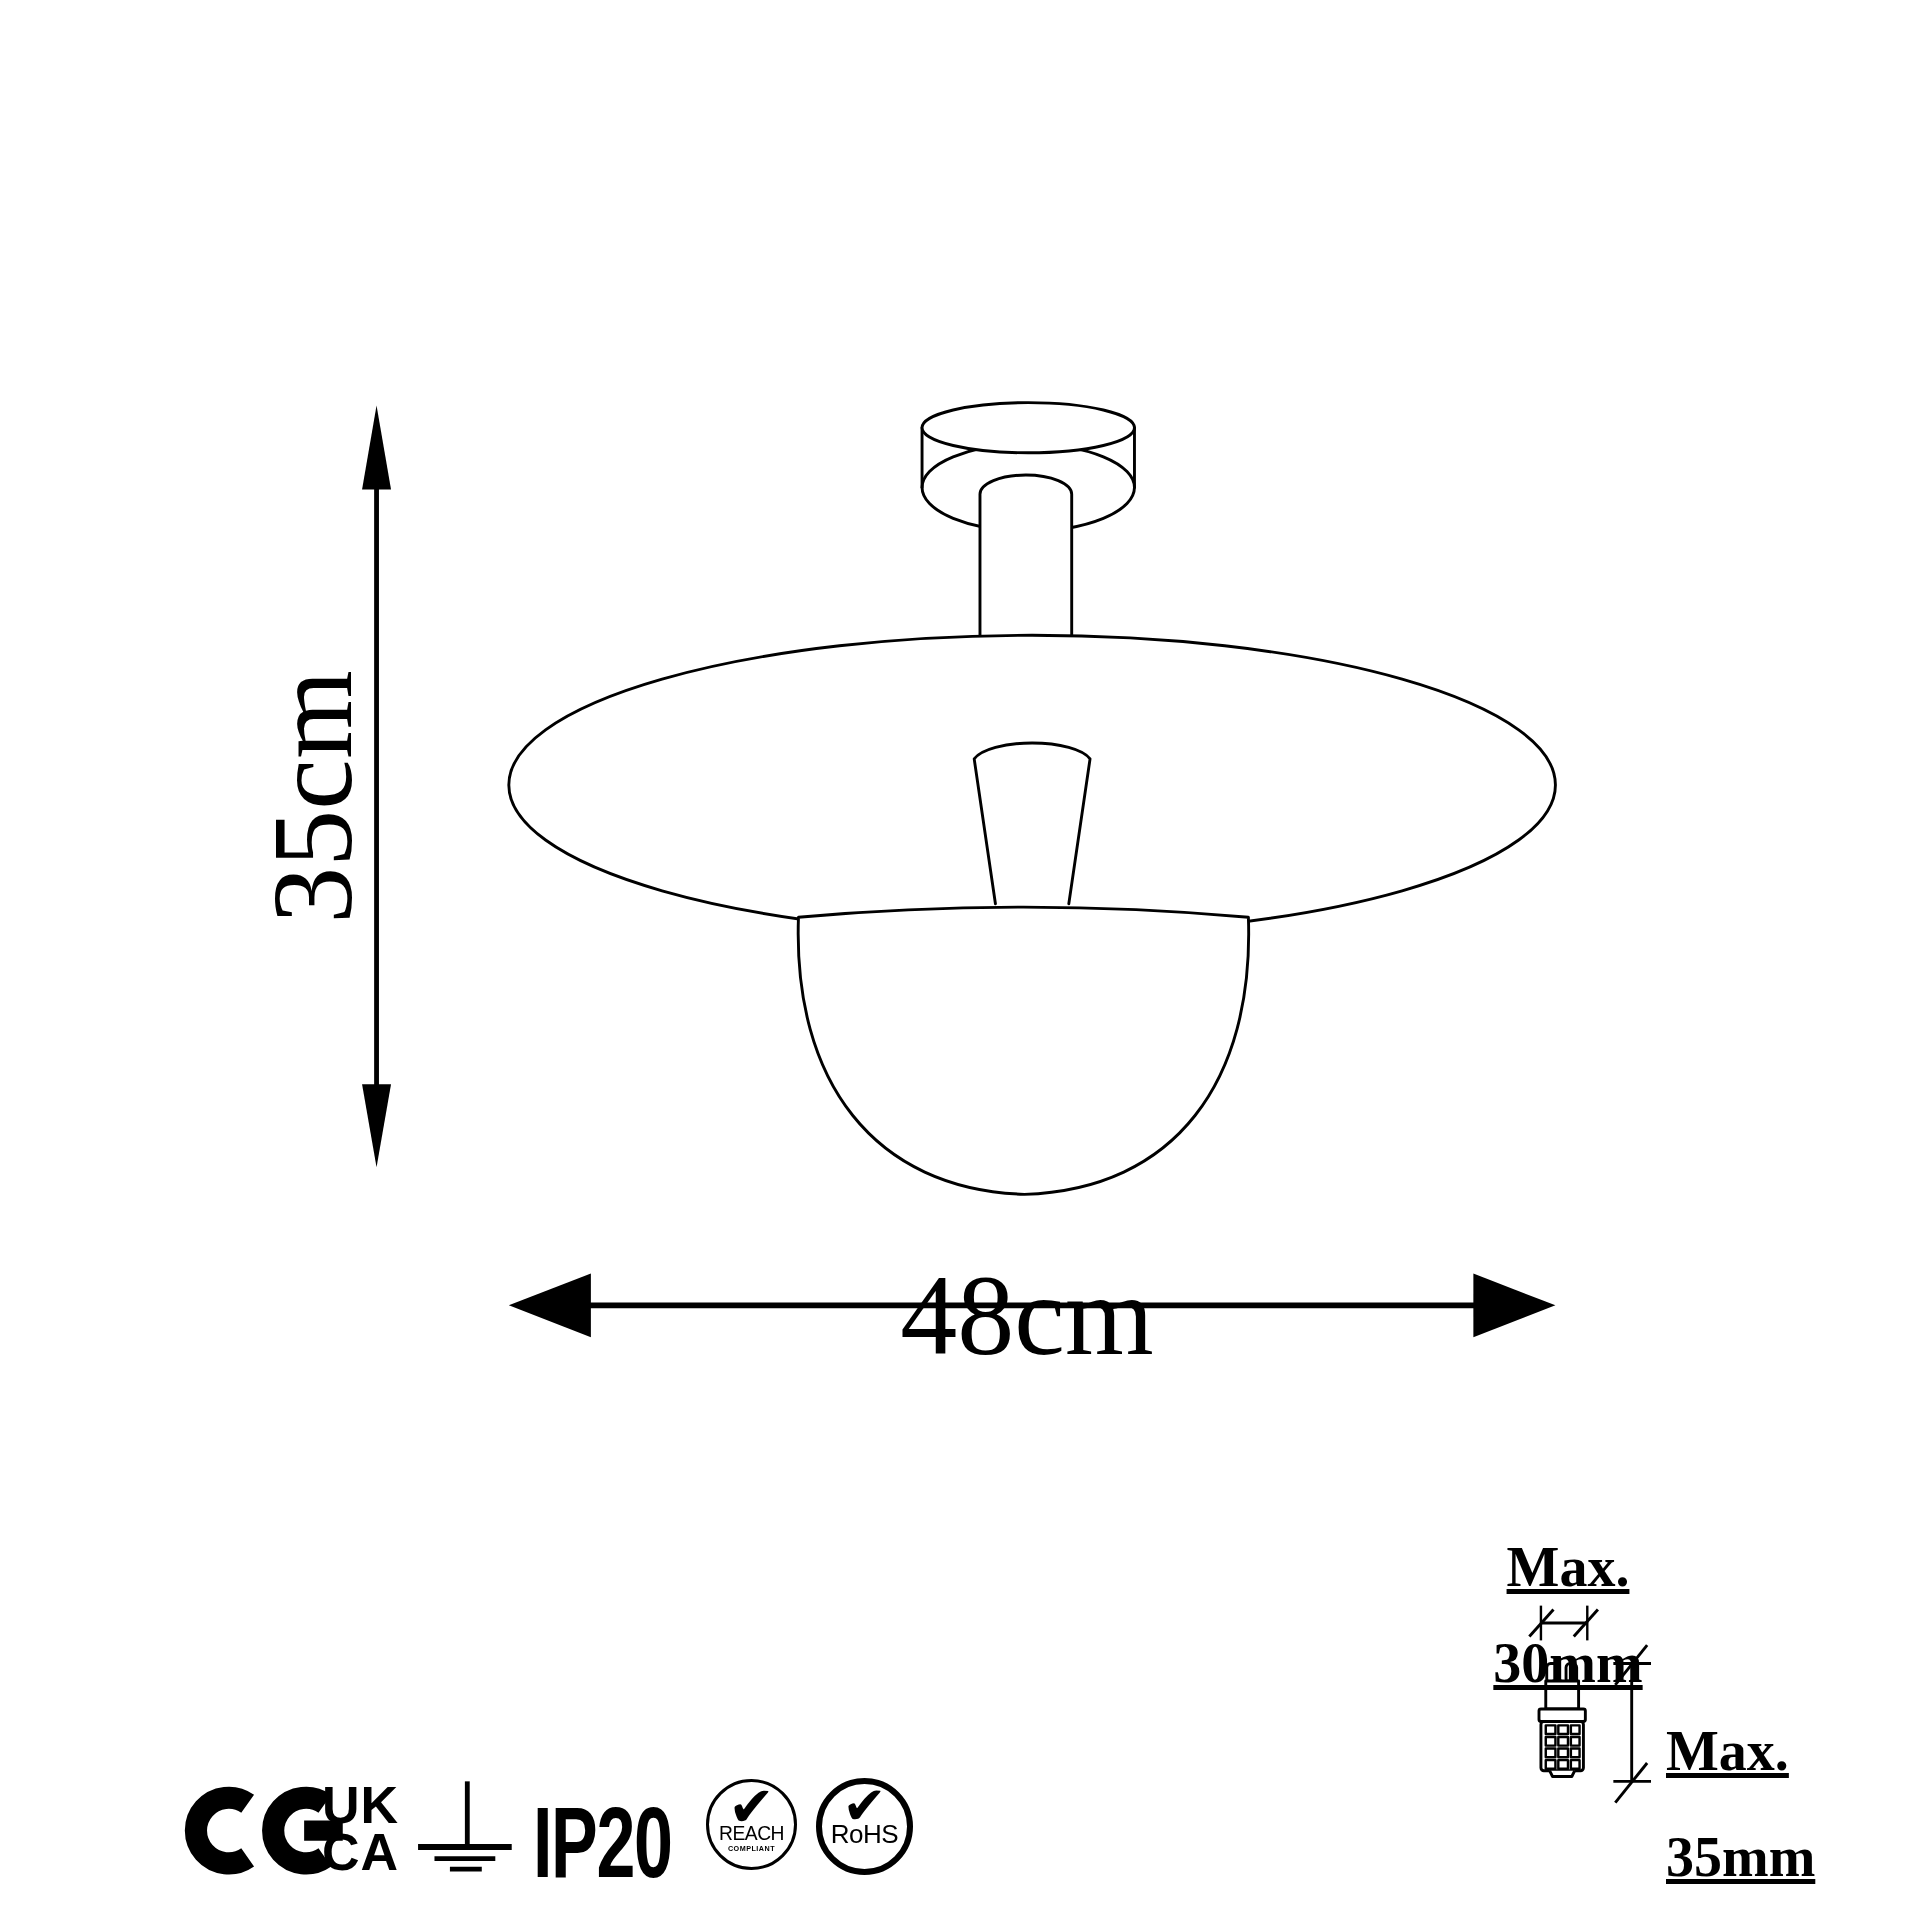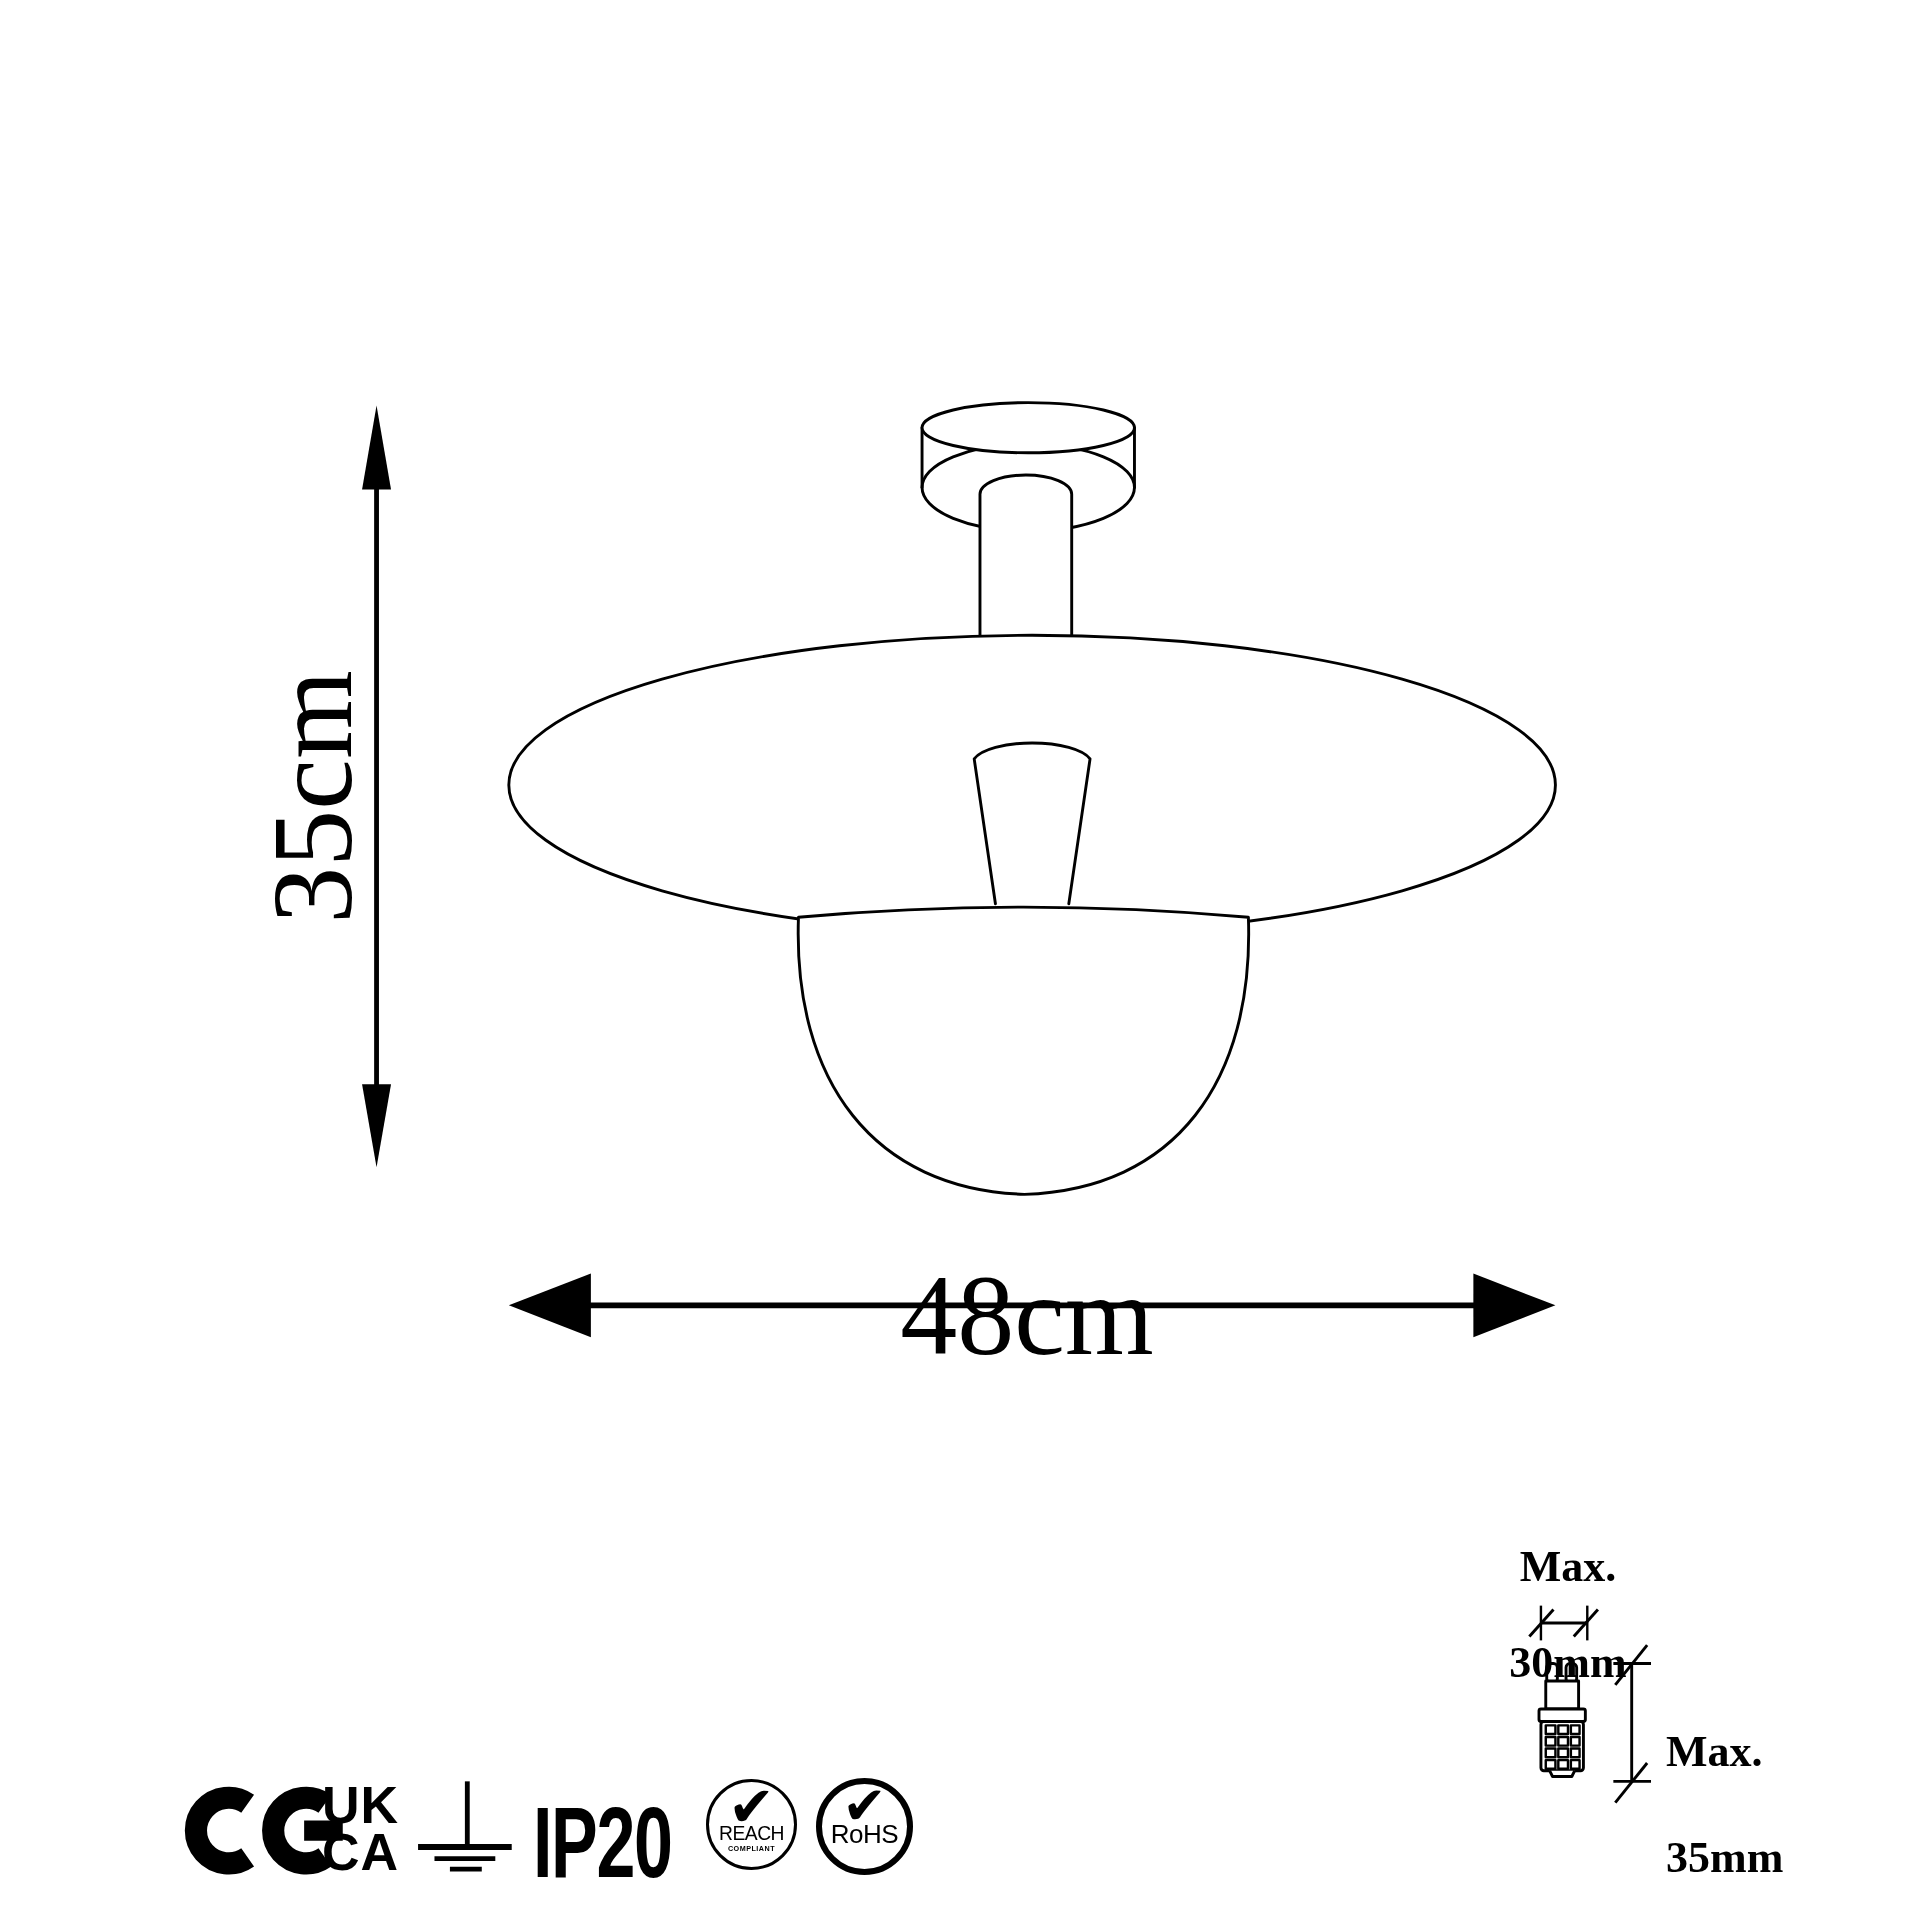--- a/index.html
+++ b/index.html
@@ -34,22 +34,23 @@
     font-size:43px;line-height:52px;
     white-space:pre;
     letter-spacing:-0.5px;
   }
 
   
   .maxlabel{
     position:absolute;
     font-family:"Liberation Serif", serif;
     font-weight:bold;
-    font-size:44px;line-height:48px;
+    font-size:56px;line-height:48px;
     white-space:pre-line;
+    text-decoration:underline;
   }
   .max30{left:1490px;top:1495px;width:156px;text-align:center;}
   .max35{left:1666px;top:1672px;text-align:left;line-height:53px;}
 
   
   .ukca{
     position:absolute;left:322px;top:1782px;
     font-family:"Liberation Sans", sans-serif;
     font-weight:800;font-size:52px;line-height:47px;
     letter-spacing:1px;text-align:right;

